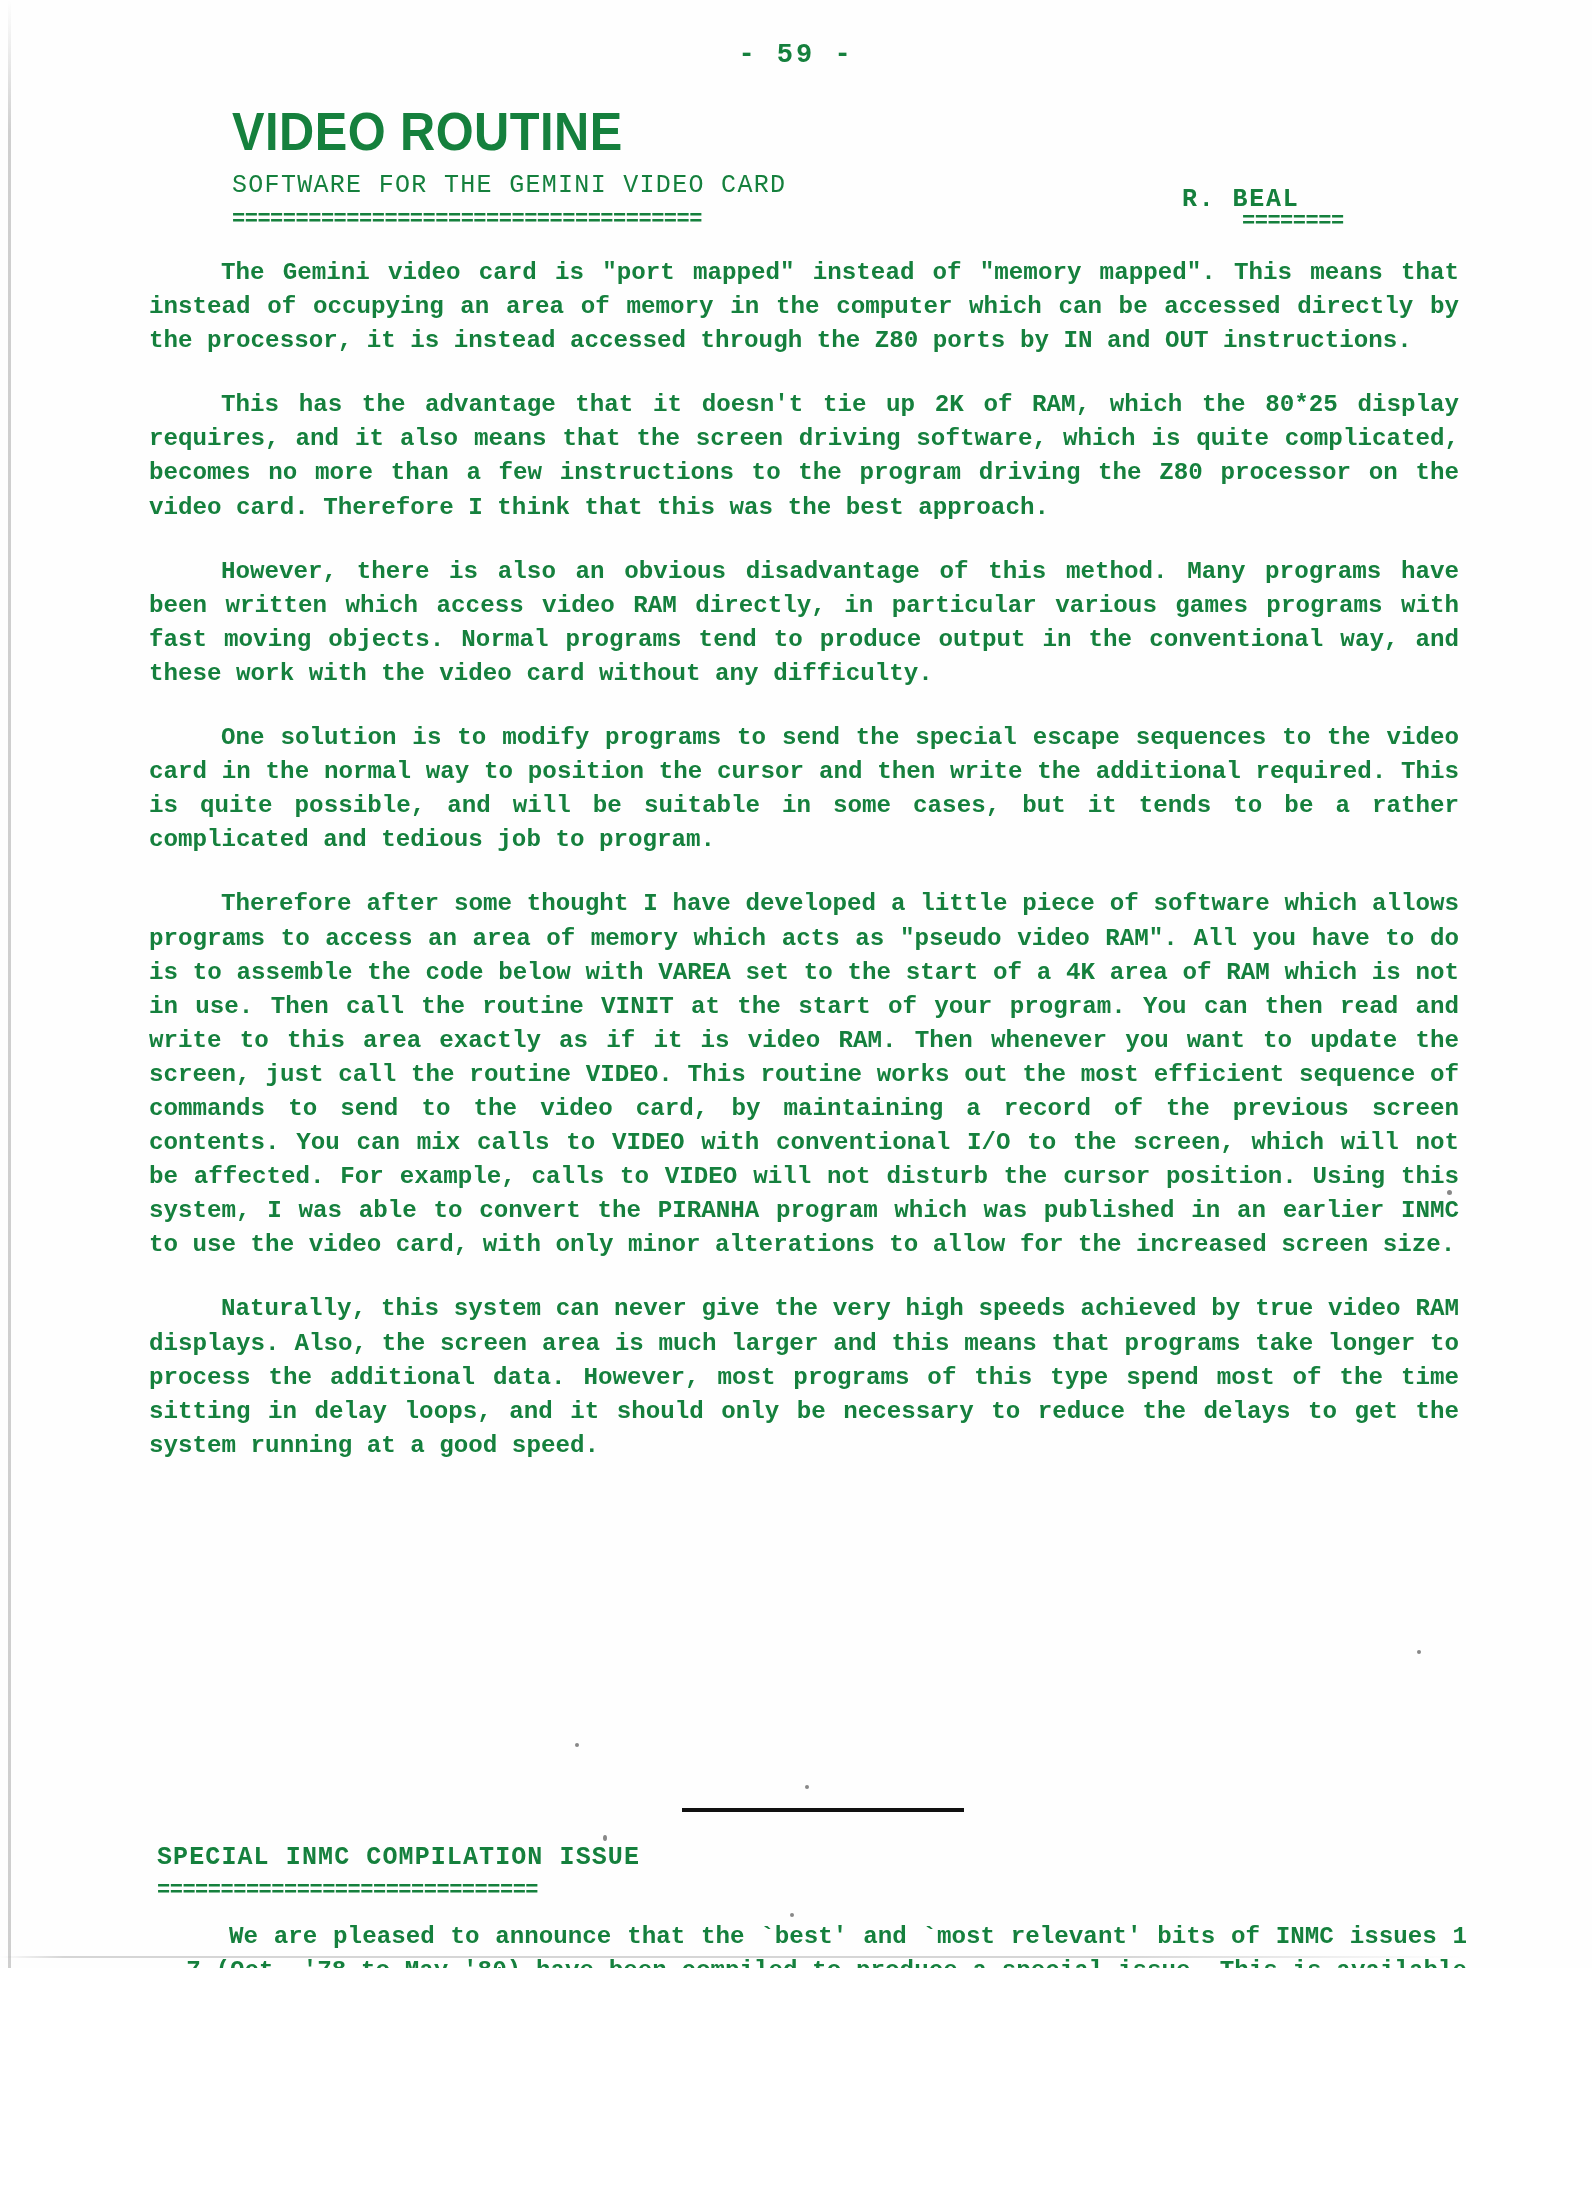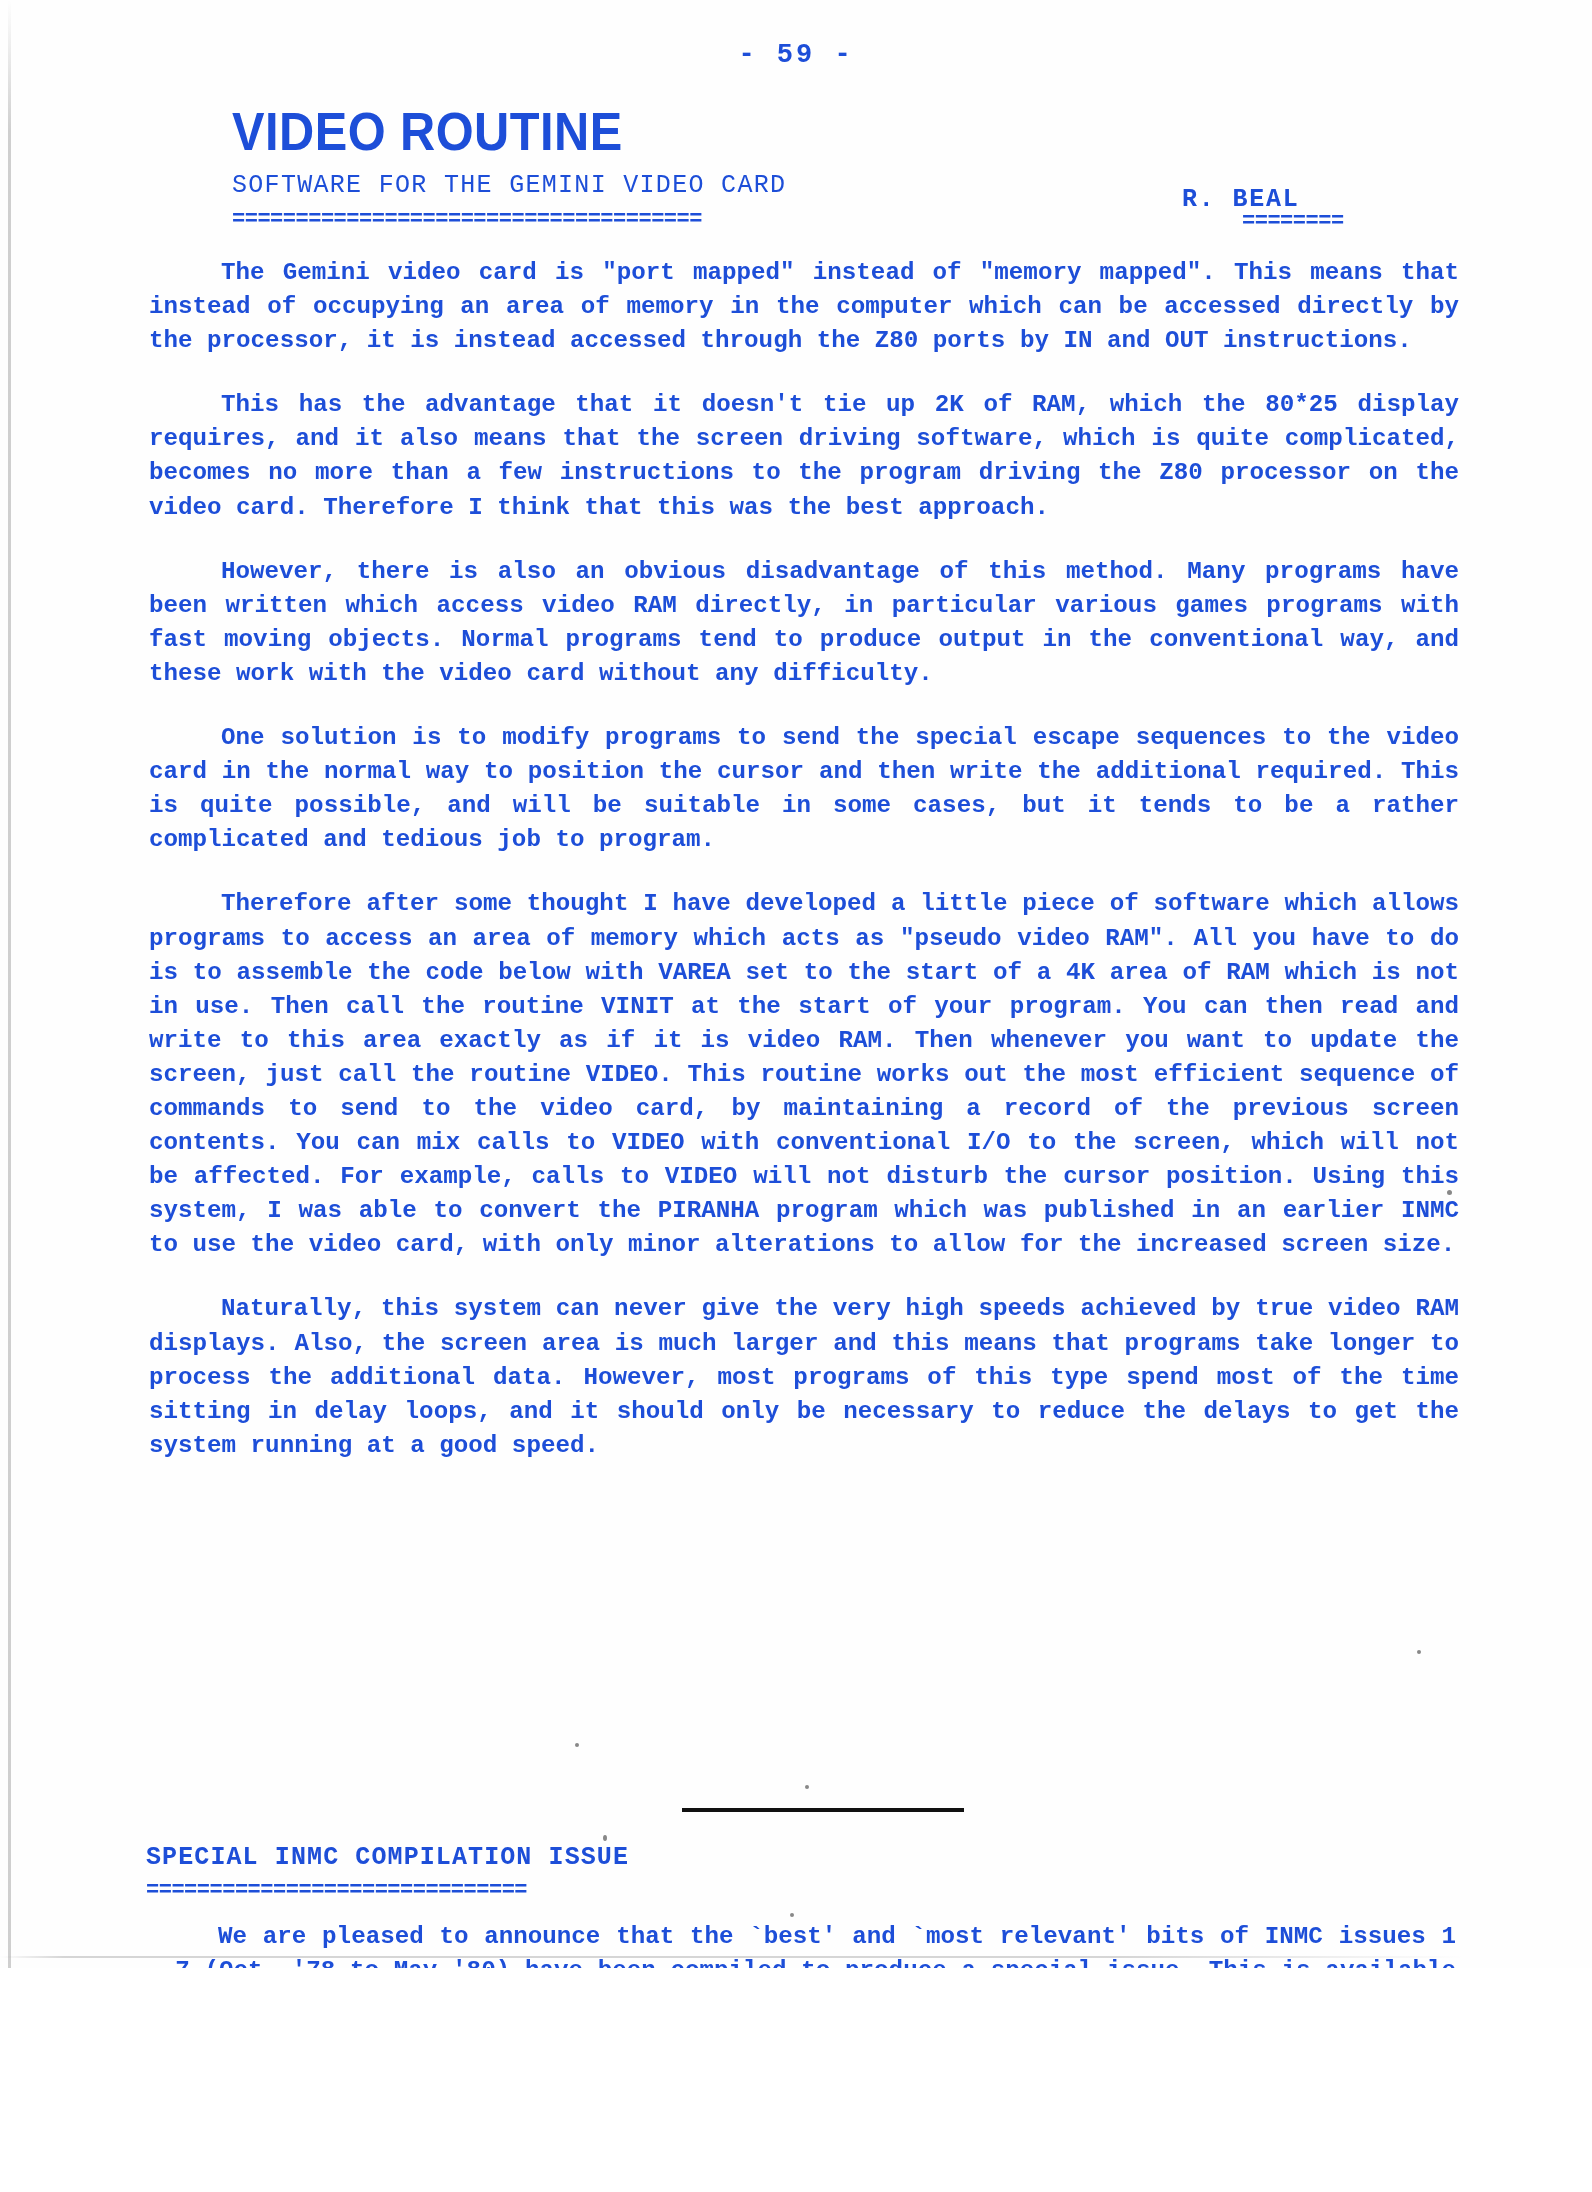--- a/index.html
+++ b/index.html
@@ -12,21 +12,21 @@
     font-family: "Liberation Serif", "DejaVu Serif", serif;
   }
 
   .page {
     position: relative;
     width: 1592px;
     height: 1968px;
     margin: 0 auto;
     background: #fefefe;
     overflow: hidden;
-    color: #1d4ed8;
+    color: #15803d;
   }
 
   
   .scan-edge-left {
     position: absolute;
     left: 8px;
     top: 0;
     width: 3px;
     height: 2192px;
     background: linear-gradient(to bottom, rgba(140,140,140,0.0) 0%, rgba(120,120,120,0.35) 6%, rgba(120,120,120,0.35) 94%, rgba(140,140,140,0.0) 100%);
@@ -148,21 +148,21 @@
     left: 682px;
     width: 282px;
     height: 4px;
     background: #111;
   }
   #divider-top { top: 1808px; }
   #divider-bottom { top: 2085px; }
 
   .section-block {
     position: absolute;
-    left: 146px;
+    left: 157px;
     top: 1843px;
     width: 1310px;
   }
   .section-heading {
     font-family: "Liberation Mono", "DejaVu Sans Mono", monospace;
     font-size: 25px;
     font-weight: 700;
     letter-spacing: 1.1px;
     white-space: nowrap;
     margin: 0;

